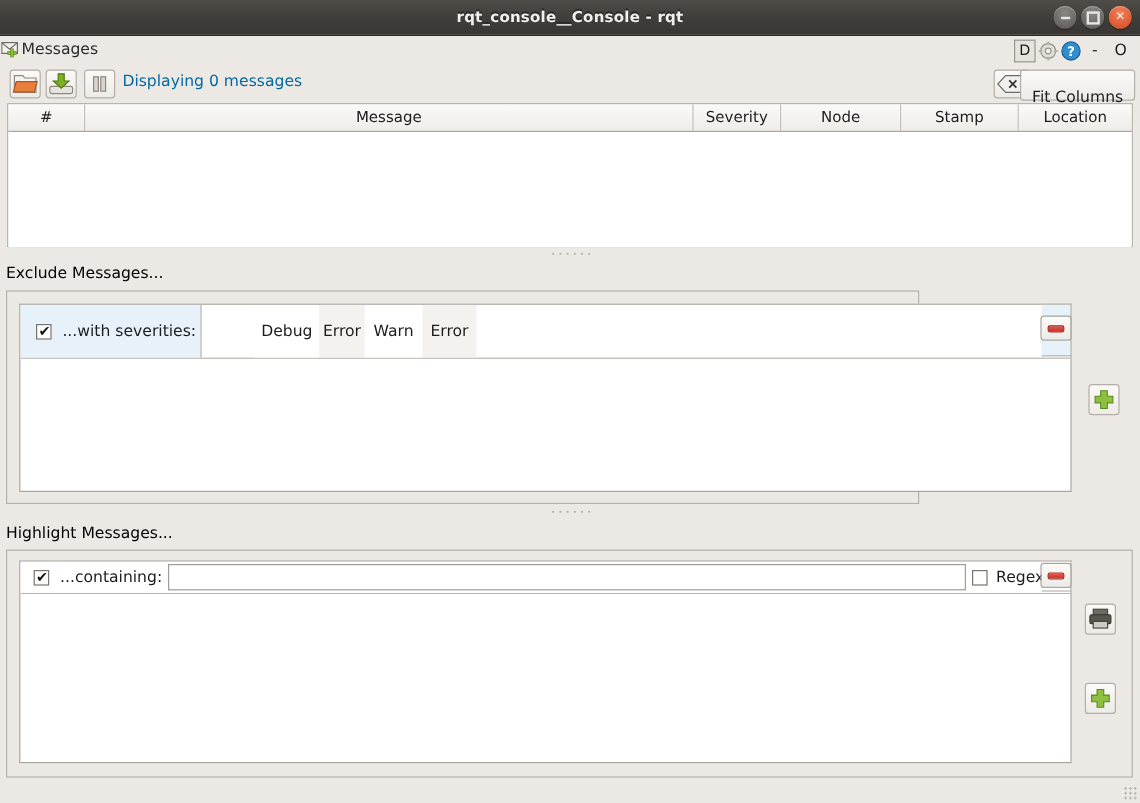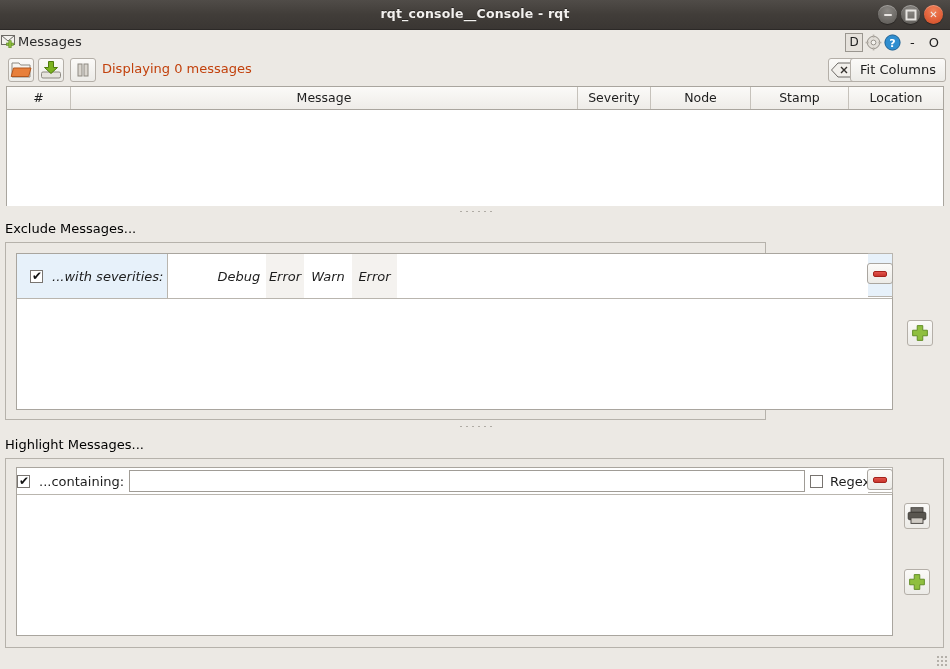--- a/index.html
+++ b/index.html
@@ -131,36 +131,36 @@
     background: linear-gradient(to bottom, #fbfaf8 0%, #ecebe7 100%);
     box-sizing: border-box;
   }
   .tb-open  { left: 8px; }
   .tb-save  { left: 38px; }
   .tb-pause { left: 70px; }
   .displaying {
     position: absolute;
     left: 102px; top: 5px;
     font-size: 13px;
-    color: #c2410c;
+    color: #0369a1;
   }
   .tb-clear {
     position: absolute;
     right: 92px; top: 2px;
     width: 30px; height: 24px;
     border: 1px solid #b4afa8;
     border-radius: 3px;
     background: linear-gradient(to bottom, #fbfaf8 0%, #ecebe7 100%);
     box-sizing: border-box;
   }
   .fit-columns {
     position: absolute;
     right: 4px; top: 2px;
     height: 24px;
-    padding: 0 9px;
+    padding: 12px 9px;
     border: 1px solid #b4afa8;
     border-radius: 3px;
     background: linear-gradient(to bottom, #fbfaf8 0%, #ecebe7 100%);
     font-size: 13px;
     color: #1d1d1d;
     line-height: 22px;
     box-sizing: border-box;
     font-family: "DejaVu Sans", sans-serif;
   }
 
@@ -408,21 +408,21 @@
       </div>
     <div class="tbody"></div>
   </div>
 
   <div class="splitter" style="top:206px">
     <div class="grip"></div>
   </div>
 
   <div class="section-label" style="top:221px">Exclude Messages...</div>
 
-  <div class="panel-frame" style="left:5px; top:242px; width:761px; height:178px;font-style:italic;">
+  <div class="panel-frame" style="left:5px; top:242px; width:761px; height:178px;">
     <div class="listview" style="left:10px; top:10px; width:877px; height:157px;">
       <div class="filter-row">
         <div class="cell cell-sel" style="width:151px; padding-left:13px; gap:9px;">
           <span class="cbx checked"></span>
           <span>...with severities:</span>
         </div>
         <div class="cell cell-plain" style="width:54px; justify-content:center;margin-left:44px;">
           <span>Debug</span>
         </div>
         <div class="cell cell-alt" style="width:38px; justify-content:center;">
@@ -451,21 +451,21 @@
 
   <div class="splitter" style="top:421px">
     <div class="grip"></div>
   </div>
 
   <div class="section-label" style="top:437px">Highlight Messages...</div>
 
   <div class="panel-frame" style="left:5px; top:458px; width:939px; height:190px;">
     <div class="listview" style="left:10px; top:8px; width:877px; height:169px;">
       <div class="filter-row" style="height:26px;">
-        <div class="cell cell-plain" style="gap:9px;">
+        <div class="cell cell-plain" style="padding-left:11px; gap:9px;">
           <span class="cbx checked"></span>
           <span>...containing:</span>
         </div>
         <div class="cell cell-plain" style="flex:1; padding:0 5px;">
           <input class="text-input" style="width: 100%;" placeholder="">
         </div>
         <div class="cell cell-plain" style="width:82px; gap:7px;">
           <span class="cbx"></span>
           <span>Regex</span>
         </div>

